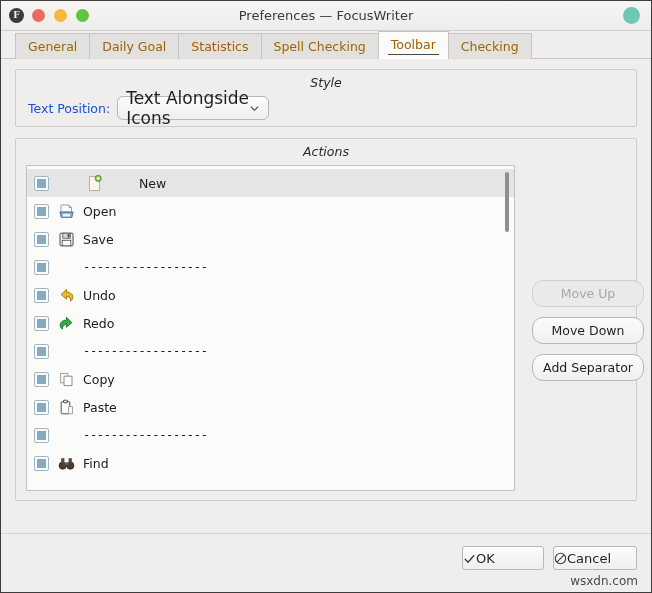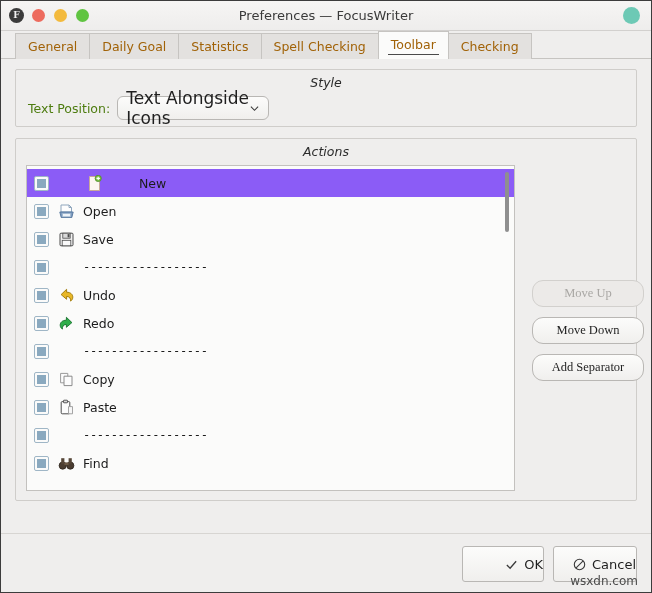--- a/index.html
+++ b/index.html
@@ -156,21 +156,21 @@
   }
   #style-row {
     display: flex;
     align-items: center;
     padding-left: 12px;
     margin-top: 3px;
   }
   #text-position-label {
     font-size: 12.5px;
     margin-right: 7px;
-    color: #4d7c0f;
+    color: #1d4ed8;
   }
   #text-position-combo {
     position: relative;
     width: 152px;
     height: 24px;
     box-sizing: border-box;
     background: linear-gradient(#fcfcfb, #f0efed);
     border: 1px solid #b9b7b4;
     border-radius: 6px;
     display: flex;
@@ -292,21 +292,20 @@
     height: 27px;
     box-sizing: border-box;
     background: linear-gradient(#fcfcfb, #f0efed);
     border: 1px solid #b9b7b4;
     border-radius: 11px;
     font-size: 12.5px;
     color: #1f1f1f;
     text-align: center;
     line-height: 25px;
     white-space: nowrap;
-    font-family: Liberation Serif, serif;
   }
   .side-btn.disabled {
     color: #a9a7a4;
     background: #eceae8;
     border-color: #d2d0cd;
   }
   #btn-move-up        { top: 115px; }
   #btn-move-down      { top: 152px; }
   #btn-add-separator  { top: 189px; }
 
@@ -314,31 +313,30 @@
   #footer {
     flex: 0 0 58px;
     height: 58px;
     position: relative;
     background: #efeeed;
     border-top: 1px solid #d7d5d2;
   }
   .footer-btn {
     position: absolute;
     top: 12px;
-    height: 36px;
+    height: 24px;
     box-sizing: border-box;
     background: linear-gradient(#fcfcfb, #f0efed);
     border: 1px solid #b9b7b4;
     border-radius: 3px;
     font-size: 13px;
     color: #1f1f1f;
     display: flex;
     align-items: center;
-    justify-content: flex-end;
-    gap: 6px;
+    justify-content: flex-start;
   }
   #btn-ok     { right: 107px; width: 82px; }
   #btn-cancel { right: 14px;  width: 84px; }
   .footer-btn svg { display: block; }
   #watermark {
     position: absolute;
     right: 13px;
     bottom: 4px;
     font-size: 12px;
     color: #4b4b4b;
@@ -385,21 +383,21 @@
       </div>
     </div>
 
     <div class="groupbox" id="actions-group">
       <div class="groupbox-title">Actions</div>
 
       <div id="actions-inner">
 
         <div id="list-wrap">
           <div id="list">
-              <div class="list-row selected" style="background: #8b5cf6; gap: 28px;">
+              <div class="list-row selected" style="background: #e5e5e5; gap: 28px;">
                 <div class="row-check"></div>
                 <div class="row-icon">
                   <svg xmlns="http://www.w3.org/2000/svg" width="17" height="17" viewBox="0 0 17 17">
                     <path d="M3.5 1.5h7l3 3v11h-10z" fill="#fdf6f2" stroke="#c8a99a" stroke-width="1"></path>
                     <path d="M10.5 1.5v3h3" fill="none" stroke="#c8a99a" stroke-width="1"></path>
                     <circle cx="12.2" cy="3.4" r="3.1" fill="#7cc04a" stroke="#4f8a28" stroke-width=".8"></circle>
                     <path d="M12.2 1.7v3.4M10.5 3.4h3.4" stroke="#fff" stroke-width="1.1"></path>
                   </svg>
                 </div>
                 <div class="row-label">New</div>

